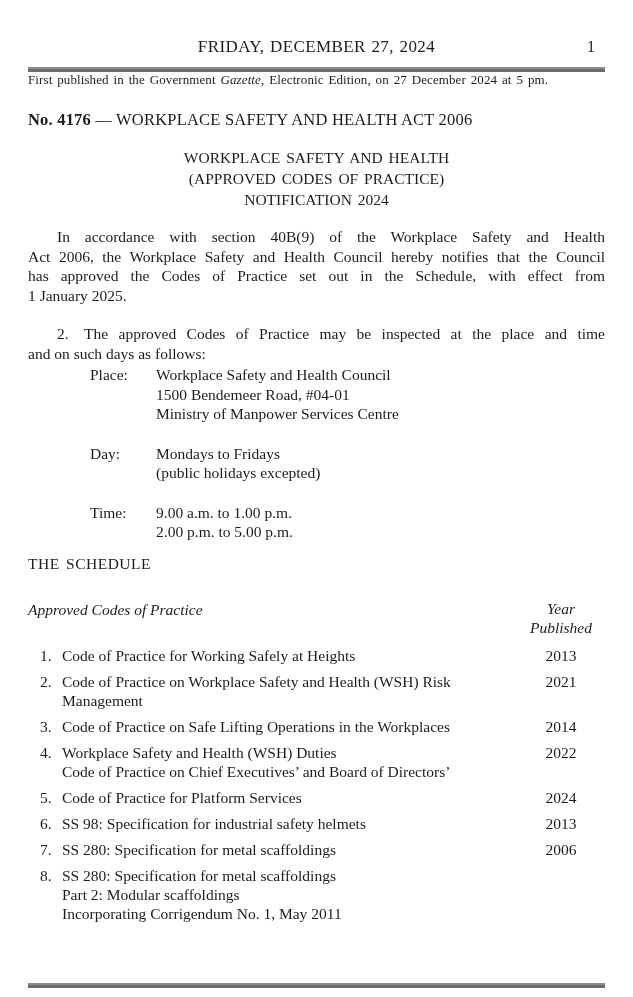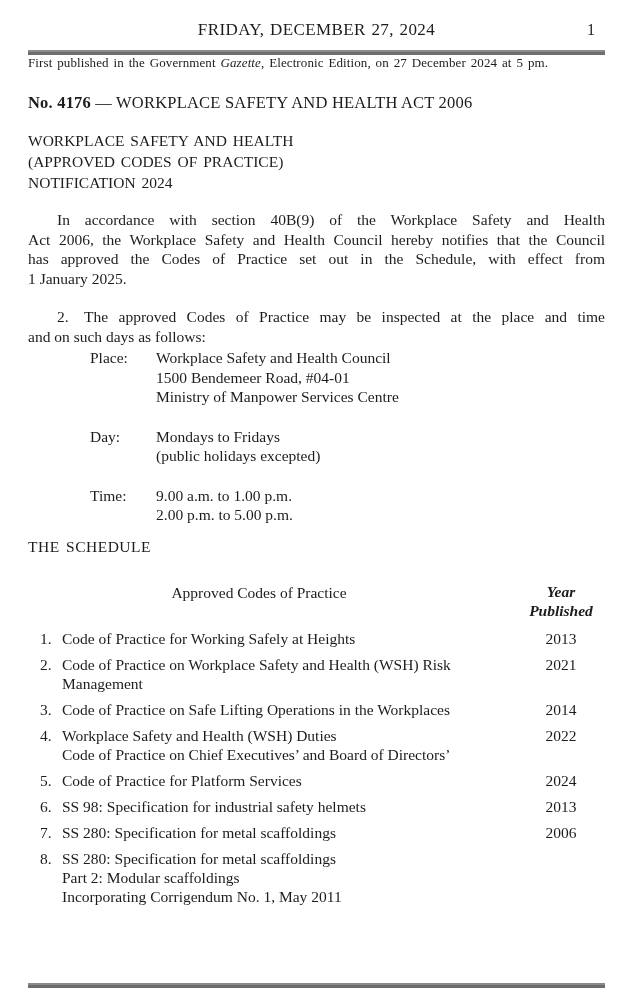--- a/index.html
+++ b/index.html
@@ -5,21 +5,21 @@
   * { margin: 0; padding: 0; box-sizing: border-box; }
   html, body { background: #ffffff; }
   body {
     width: 633px; height: 997px;
     font-family: "Liberation Serif", "DejaVu Serif", serif;
     color: #1c1c1c;
     overflow: hidden;
   }
   .page {
     width: 633px; height: 997px;
-    padding: 20px 28px 5px 28px;
+    padding: 37px 28px 5px 28px;
     display: flex; flex-direction: column;
   }
   
   .hdr-row { position: relative; height: 20px; }
   .hdr-date {
     text-align: center; font-size: 17px; letter-spacing: 0.4px;
     word-spacing: 1px;
   }
   .hdr-pagenum { position: absolute; right: 10px; top: 1px; font-size: 16px; }
   .dbl-rule {
@@ -31,43 +31,43 @@
   
   .pub-note {
     font-size: 13px; font-weight: normal;
     word-spacing: 1.5px; letter-spacing: 0.1px;
   }
   .pub-note .it { font-style: italic; }
   
   .notice { margin-top: 22px; font-size: 16.5px; letter-spacing: 0.2px; }
   .notice .num { font-weight: bold; }
   
-  .title-block { margin-top: 17px; text-align: left; }
+  .title-block { margin-top: 17px; text-align: center; }
   .title-block div { font-size: 15.5px; line-height: 21px; word-spacing: 2px; }
   
   .para { margin-top: 17px; font-size: 15.5px; line-height: 19.5px; }
   .para + .para { margin-top: 19px; }
   .pline { width: 100%; }
   .jline { text-align: justify; text-align-last: justify; }
   .indent { padding-left: 29px; }
   .pnum { display: inline-block; min-width: 27px; }
   
   .details { margin-top: 2px; font-size: 15.5px; }
   .detail { display: flex; margin-bottom: 20px; }
   .detail:last-child { margin-bottom: 0; }
   .d-label { margin-left: 62px; width: 66px; line-height: 19.5px; }
   .d-value { line-height: 19.5px; }
   
   .sched-head {
     margin-top: 13px; font-size: 15.5px;
     letter-spacing: 0.5px; word-spacing: 2px;
   }
   .sched-cols { margin-top: 26px; display: flex; font-size: 15.5px; }
-  .sc-left { width: 462px; text-align: center; padding-top: 2px; }
-  .sc-right { margin-left: auto; width: 88px; text-align: center; font-style: italic; line-height: 19px; font-weight: bold; }
+  .sc-left { width: 462px; font-style: italic; padding-top: 2px; }
+  .sc-right { margin-left: auto; width: 88px; text-align: center; font-style: italic; line-height: 19px; }
   .rows { margin-top: 9px; }
   .srow { display: flex; margin-bottom: 7px; font-size: 15.5px; }
   .s-num { margin-left: 12px; width: 22px; line-height: 19px; }
   .s-text { width: 428px; line-height: 19px; }
   .s-year { margin-left: auto; width: 88px; text-align: center; line-height: 19px; }
 </style>
 </head>
 <body>
 
 <div class="page">

